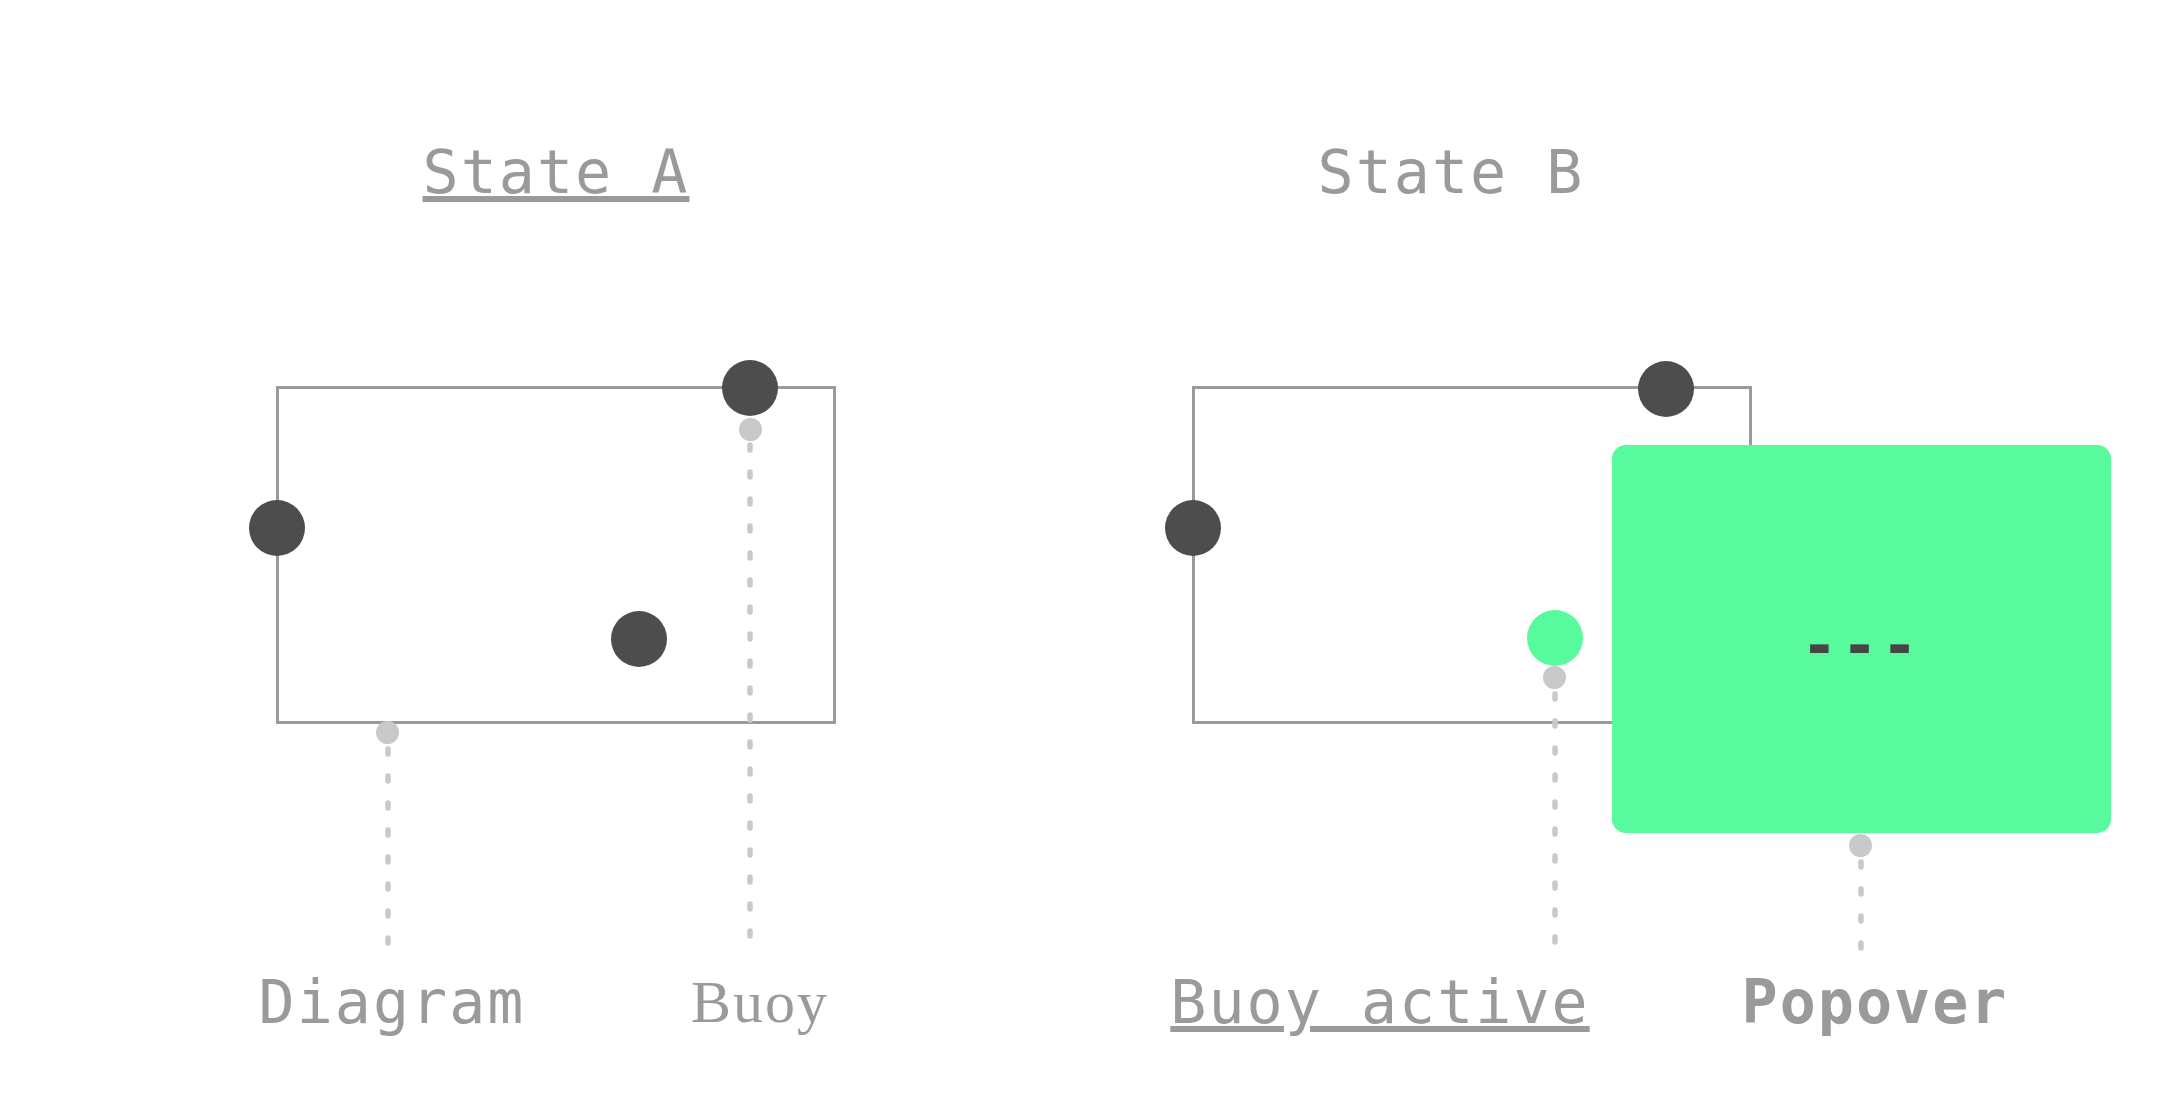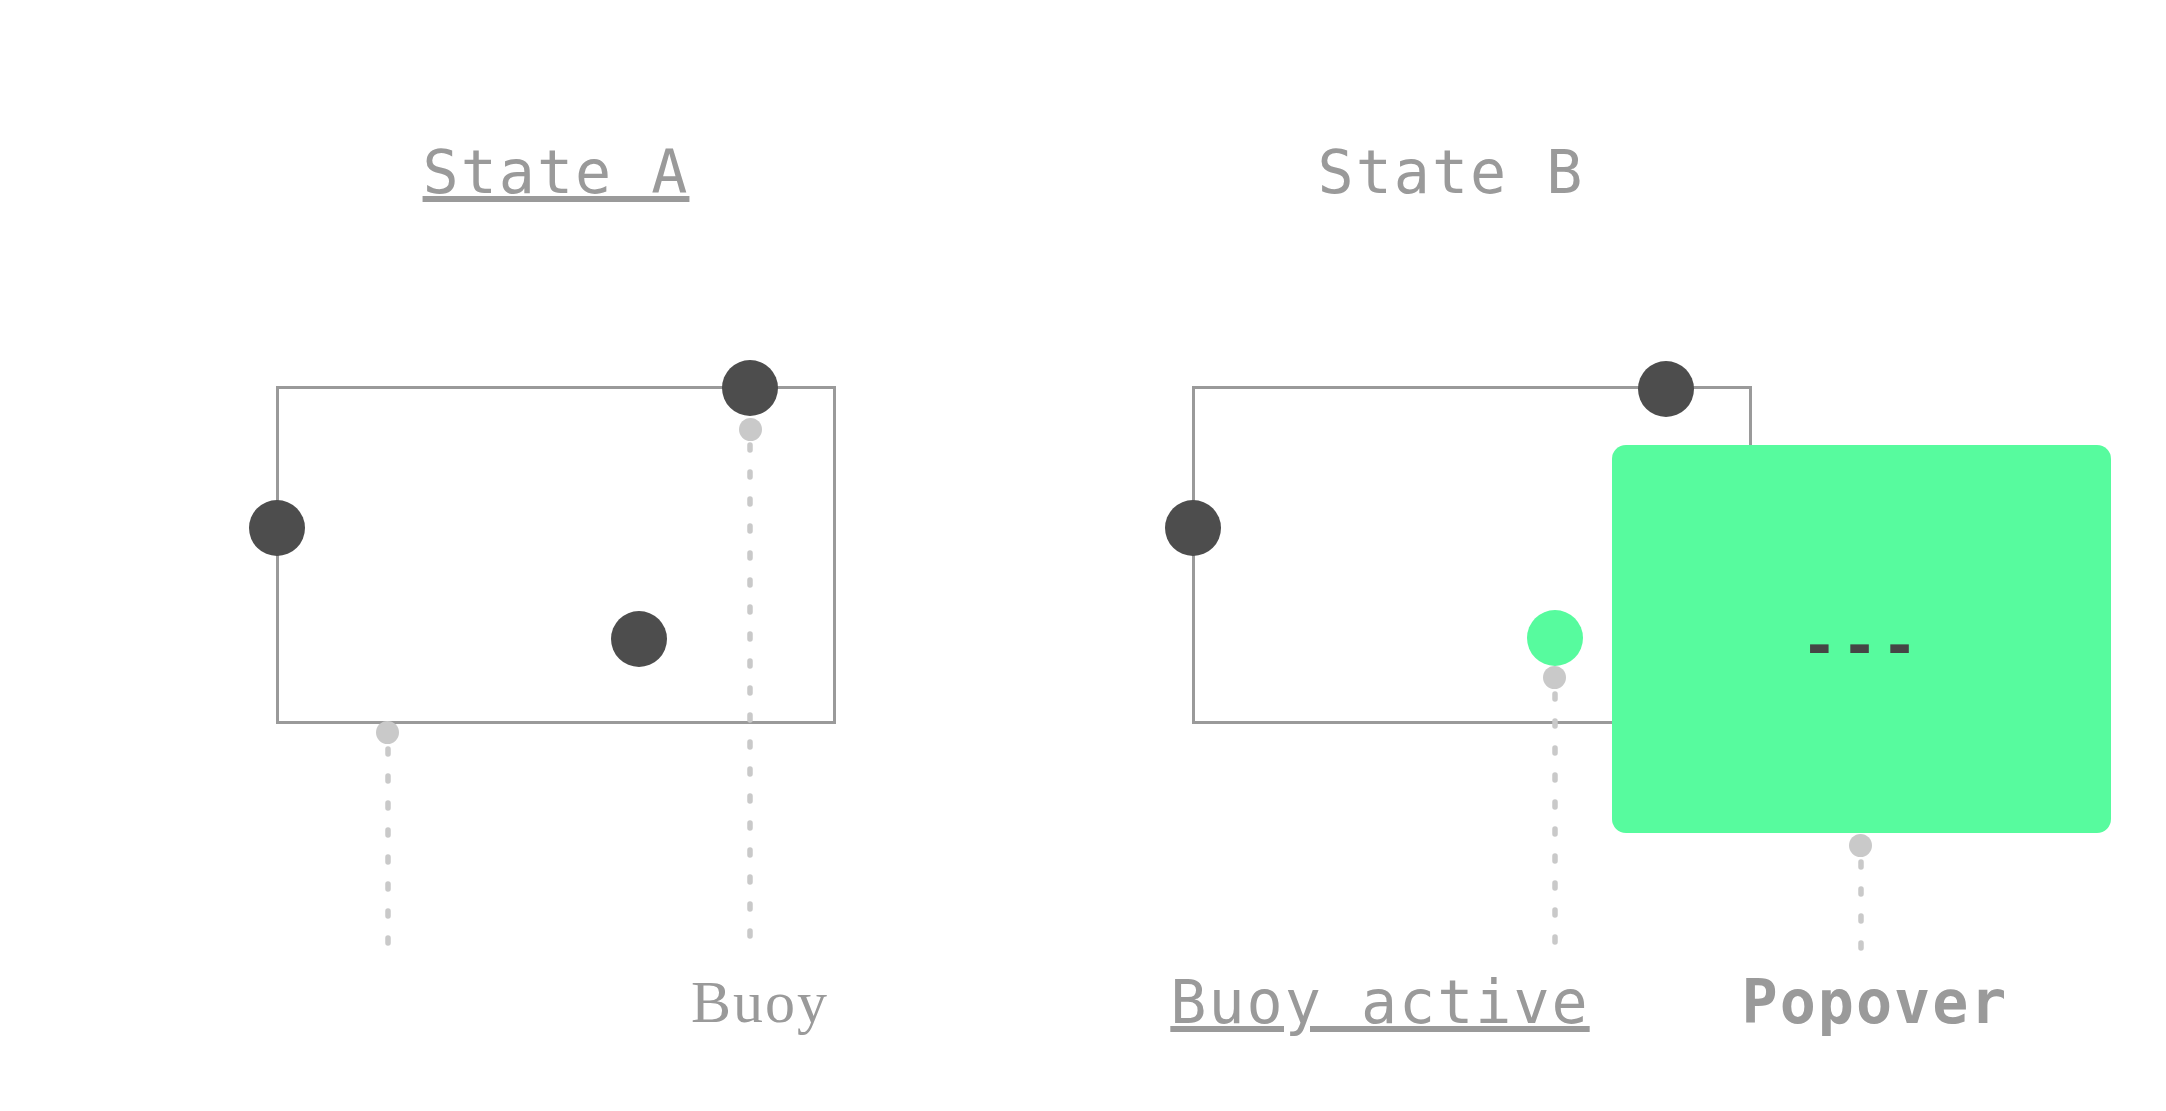--- a/index.html
+++ b/index.html
@@ -105,17 +105,18 @@
 
   <div class="leader-dot" style="left:739px;  top:418px;"></div>
   <div class="leader-dot" style="left:376px;  top:721px;"></div>
   <div class="leader-dot" style="left:1543px; top:666px;"></div>
   <div class="leader-dot" style="left:1849px; top:834px;"></div>
 
   <div class="popover">
     <span class="popover-dashes">---</span>
   </div>
 
+  <div class="centered-text" style="left:392px;  top:972px;">Diagram</div>
   <div class="centered-text" style="left:760px;  top:972px;font-family:Liberation Serif, serif;">Buoy</div>
   <div class="centered-text" style="left:1380px; top:972px;text-decoration:underline;">Buoy active</div>
   <div class="centered-text" style="left:1875px; top:972px;font-weight:bold;">Popover</div>
 
 </div>
 
 </body></html>

